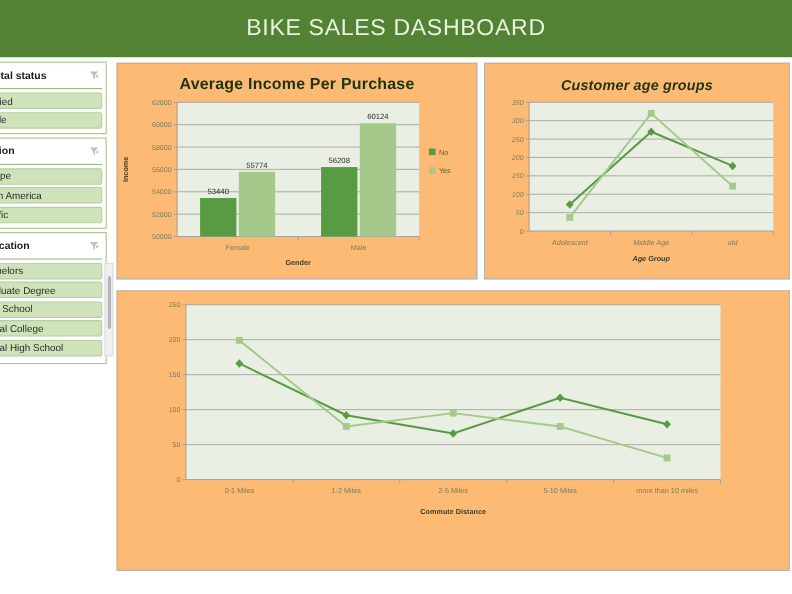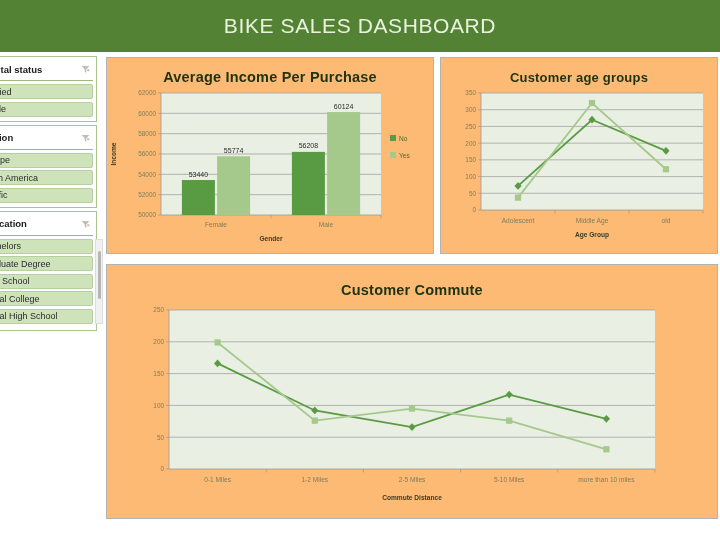--- a/index.html
+++ b/index.html
@@ -50,21 +50,21 @@
     position: absolute; left: 2px; top: 14%; width: 3px; height: 58%;
     background: #b5b5b5; border-radius: 2px;
   }
 
   
   .panel {
     position: absolute; background: #fdba74;
     border: 1px solid #b3b3b3;
   }
   #panel-income  { left: 106px; top: 57px;  width: 328px; height: 197px; }
-  #panel-age     { left: 440px; top: 57px;  width: 278px; height: 197px; }
+  #panel-age     { left: 440px; top: 57px;  width: 278px; height: 197px; font-style: italic; }
   #panel-commute { left: 106px; top: 264px; width: 612px; height: 255px; }
 
   .chart-title {
     text-align: center; font-weight: bold; color: #1d3311;
     letter-spacing: 0.2px;
   }
   #panel-income  .chart-title { font-size: 14.5px; margin-top: 11px; }
   #panel-age     .chart-title { font-size: 13px;  margin-top: 12px; }
   #panel-commute .chart-title { font-size: 14.5px; margin-top: 17px; }
 
@@ -227,21 +227,20 @@
           <polygon points="225 61.956428571428575 228.565 65.83142857142857 225 69.70642857142857 221.435 65.83142857142857" fill="#599b43"></polygon>
           <rect x="73.9" y="109.53142857142858" width="6.2" height="6.2" fill="#a4c98a"></rect>
           <rect x="147.9" y="14.928571428571425" width="6.2" height="6.2" fill="#a4c98a"></rect>
           <rect x="221.9" y="81.11714285714285" width="6.2" height="6.2" fill="#a4c98a"></rect>
           <text x="151" y="152" class="ax-text ax-title" text-anchor="middle">Age Group</text>
         </svg>
       </div>
   </div>
 
   <div class="panel" id="panel-commute">
-    <div class="chart-title">Customer Commute</div>
     <div id="plot-commute">
         <svg width="610" height="205" class="plot-svg">
           <rect x="62" y="12" width="486" height="159" fill="#e9efe3"></rect>
           <line x1="59" y1="171" x2="62" y2="171" stroke="#9a9a9a" stroke-width="0.7"></line>
           <text x="57" y="173.4" class="ax-text ax-tick" text-anchor="end">0</text>
           <line x1="62" y1="139.2" x2="548" y2="139.2" stroke="#9a9a9a" stroke-width="0.7"></line>
           <line x1="59" y1="139.2" x2="62" y2="139.2" stroke="#9a9a9a" stroke-width="0.7"></line>
           <text x="57" y="141.6" class="ax-text ax-tick" text-anchor="end">50</text>
           <line x1="62" y1="107.4" x2="548" y2="107.4" stroke="#9a9a9a" stroke-width="0.7"></line>
           <line x1="59" y1="107.4" x2="62" y2="107.4" stroke="#9a9a9a" stroke-width="0.7"></line>

